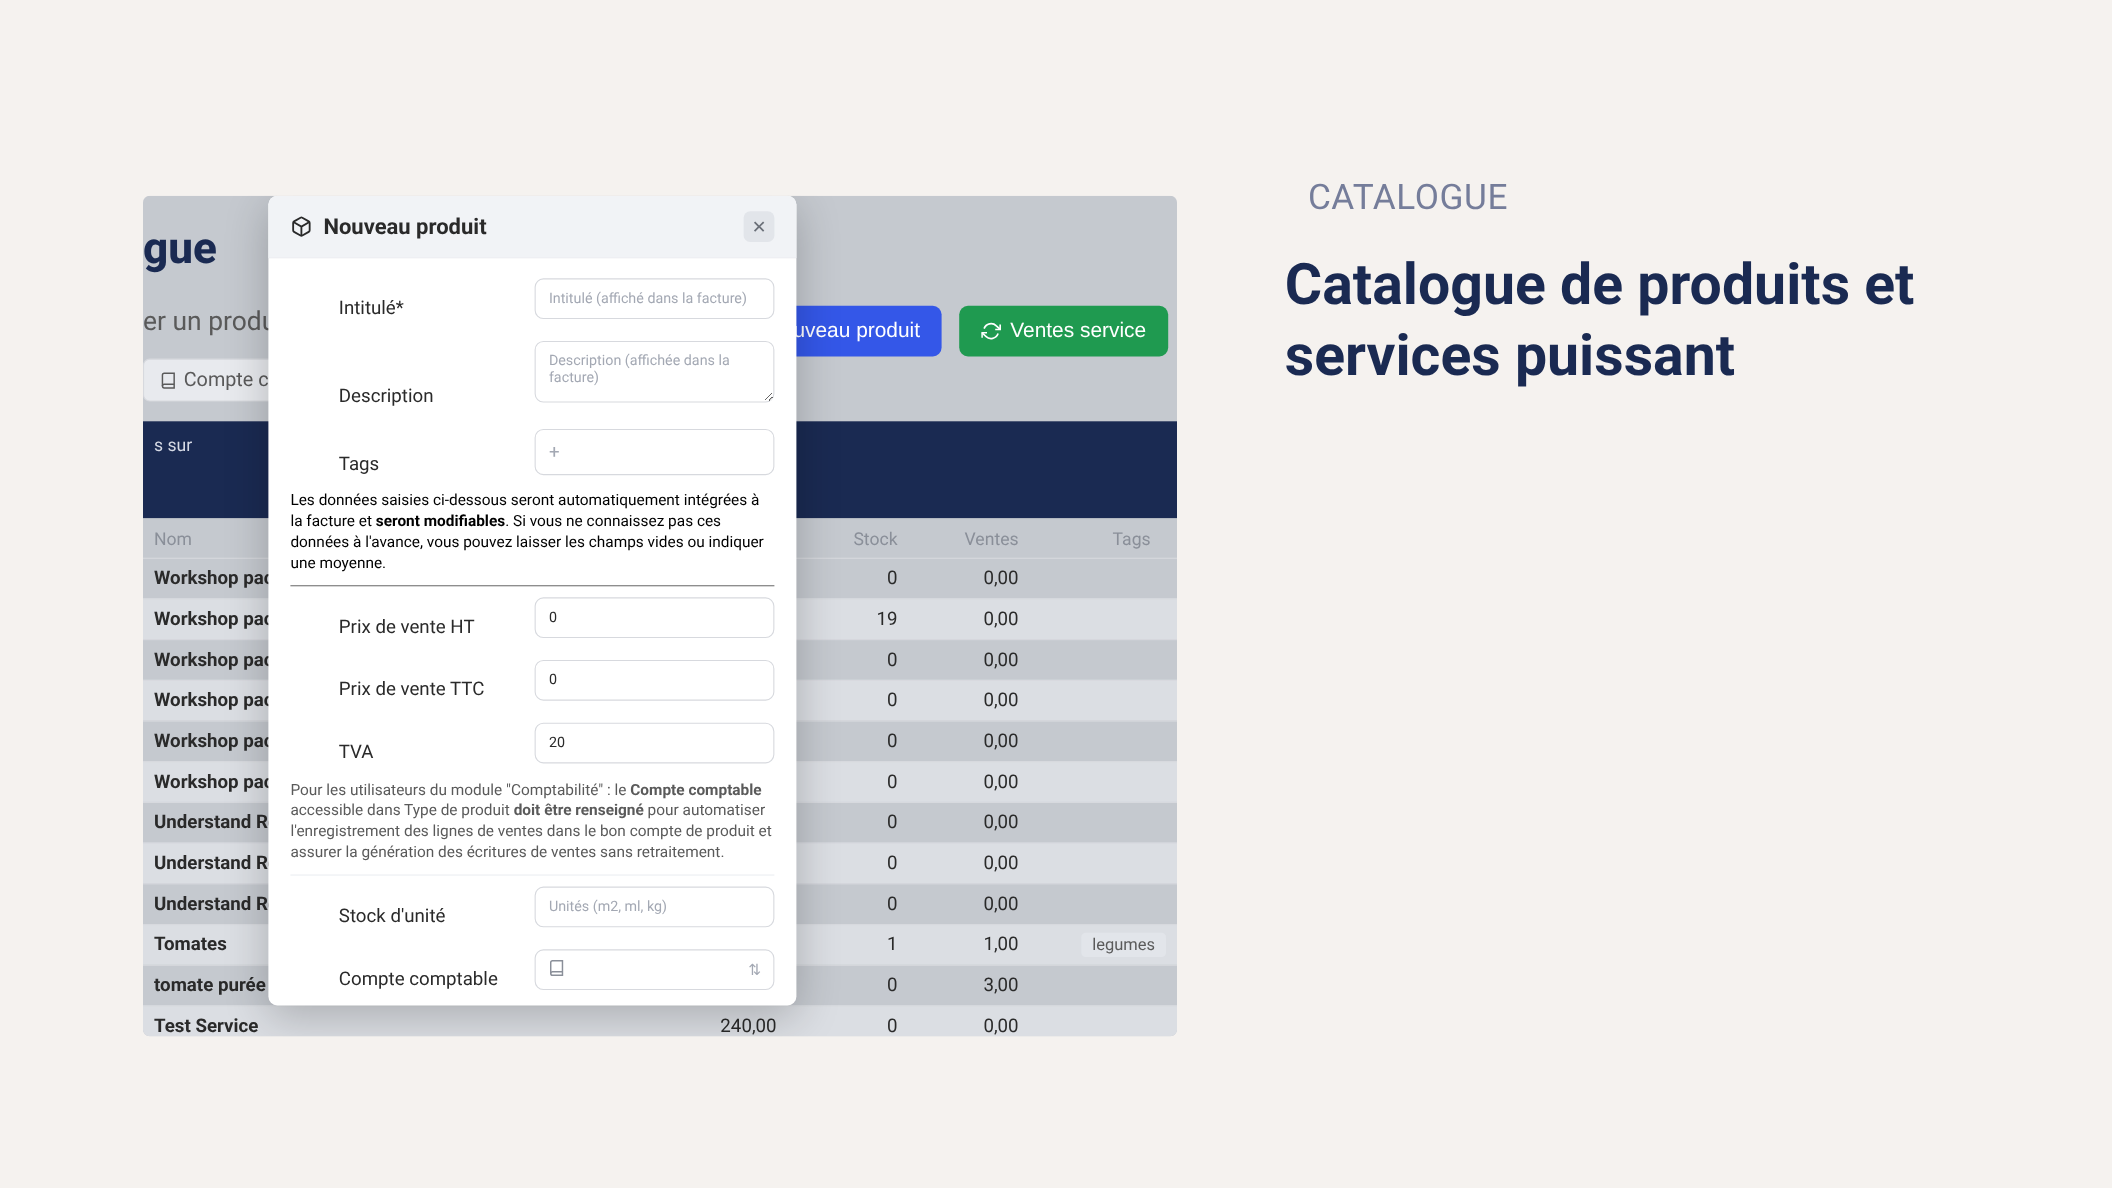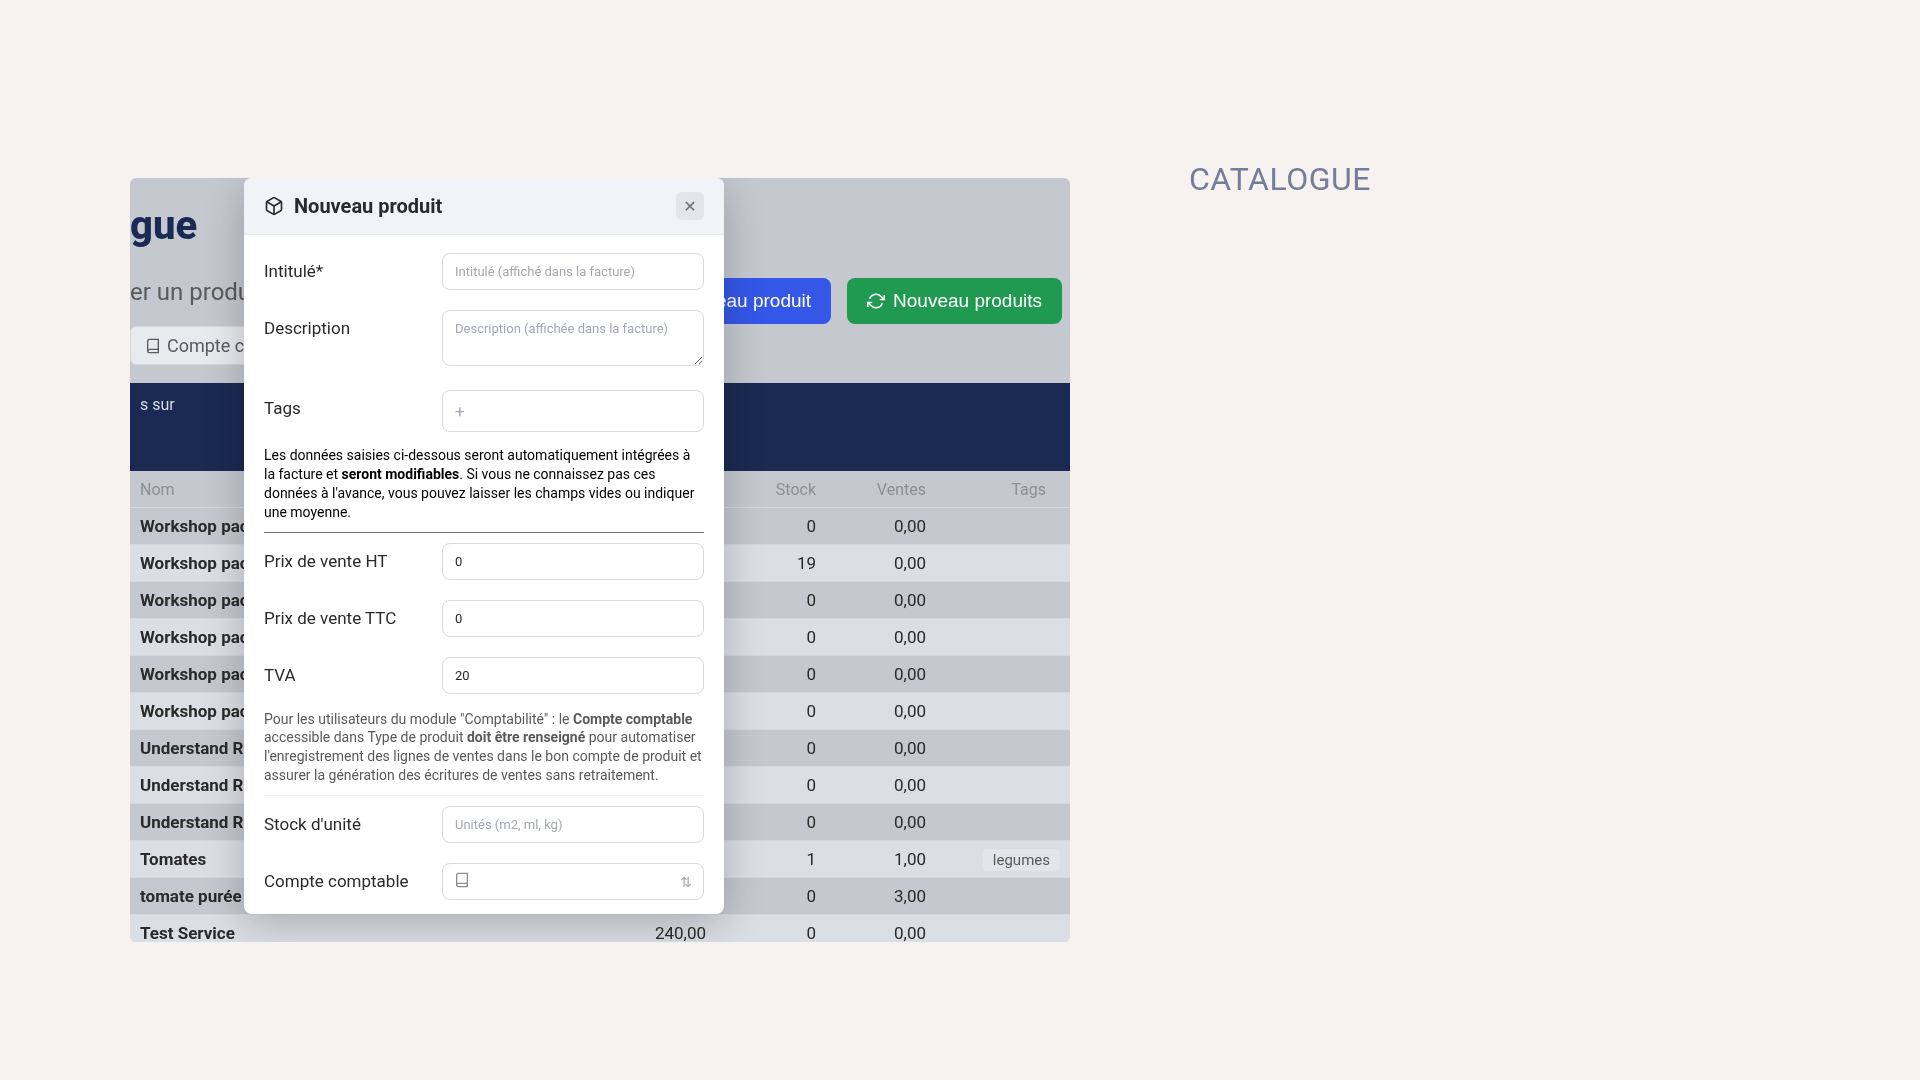--- a/index.html
+++ b/index.html
@@ -46,21 +46,21 @@
 .tbl-row .tag span { background: #e2e5ea; color: #5a5a5a; font-size: 15px; padding: 2px 10px; border-radius: 4px; }
 
 
 .modal { position: absolute; left: 114px; top: 0; width: 480px; background: #fff; border-radius: 8px; box-shadow: 0 10px 40px rgba(0,0,0,.22); }
 .modal-head { display: flex; align-items: center; justify-content: space-between; padding: 14px 20px; background: #f1f3f6; border-bottom: 1px solid #e6e8ec; border-radius: 8px 8px 0 0; }
 .modal-head .ttl { display: flex; align-items: center; gap: 10px; font-size: 20px; font-weight: 700; color: #2a2a2a; }
 .modal-head .ttl svg { width: 20px; height: 20px; }
 .modal-head .x { width: 28px; height: 28px; border-radius: 6px; background: #e2e5ea; display: flex; align-items: center; justify-content: center; color: #6a6f78; cursor: pointer; font-size: 16px; }
 
 .form { padding: 8px 20px 4px; }
-.frow { display: flex; align-items: flex-start; gap: 18px; padding: 10px 0; }
+.frow { display: flex; align-items: flex-end; gap: 18px; padding: 10px 0; margin-left: 44px; }
 .frow .lbl { width: 160px; font-size: 17px; color: #2a2a2a; padding-top: 8px; }
 .frow .ctl { flex: 1; }
 .inp, .ta, .sel { width: 100%; border: 1px solid #d7d9de; border-radius: 8px; padding: 10px 12px; font-size: 13px; color: #2a2a2a; background: #fff; font-family: inherit; }
 .inp::placeholder, .ta::placeholder { color: #a3a8b3; }
 .ta { resize: vertical; min-height: 56px; }
 .tag-inp { width: 100%; border: 1px solid #d7d9de; border-radius: 8px; padding: 10px 12px; color: #a3a8b3; font-size: 17px; background: #fff; }
 .sel-wrap { position: relative; }
 .sel-icon { position: absolute; right: 12px; top: 50%; transform: translateY(-50%); color: #a3a8b3; font-size: 14px; pointer-events: none; }
 .sel-left { padding-left: 36px; }
 .sel-left-ic { position: absolute; left: 12px; top: 50%; transform: translateY(-50%); color: #8a8f99; }
@@ -69,20 +69,21 @@
 .hint b { font-weight: 700; }
 .hint2 { font-size: 14px; color: #5a5a5a; line-height: 1.35; padding: 6px 0 10px; border-bottom: 1px solid #eceef2; }
 </style>
 </head>
 <body>
 
 <div class="canvas">
 
   <div class="marketing">
     <div class="eyebrow">CATALOGUE</div>
+    <h1>Catalogue de produits et services puissant</h1>
   </div>
 
   <div class="app-frame">
     <div class="app-bg">
       <div class="page-title-frag">gue</div>
       <div class="page-sub-frag">er un produit</div>
       <div class="chip-row">
         <div class="chip">
           <svg viewBox="0 0 24 24" fill="none" stroke="currentColor" stroke-width="2">
               <path d="M4 19.5A2.5 2.5 0 0 1 6.5 17H20"></path>
@@ -98,21 +99,21 @@
               <path d="M21 16V8a2 2 0 0 0-1-1.73l-7-4a2 2 0 0 0-2 0l-7 4A2 2 0 0 0 3 8v8a2 2 0 0 0 1 1.73l7 4a2 2 0 0 0 2 0l7-4A2 2 0 0 0 21 16z"></path>
               <path d="M3.27 6.96L12 12.01l8.73-5.05M12 22.08V12"></path>
             </svg>
           <span>Nouveau produit</span>
         </button>
         <button class="btn btn-green">
           <svg viewBox="0 0 24 24" fill="none" stroke="currentColor" stroke-width="2">
               <path d="M23 4v6h-6M1 20v-6h6"></path>
               <path d="M3.51 9a9 9 0 0 1 14.85-3.36L23 10M1 14l4.64 4.36A9 9 0 0 0 20.49 15"></path>
             </svg>
-          <span>Nouveau produits</span>
+          <span>Ventes service</span>
         </button>
       </div>
 
       <div class="navy-strip">
         <span>s sur</span>
       </div>
 
       <div class="tbl">
         <div class="tbl-head">
           <div>Nom</div>

